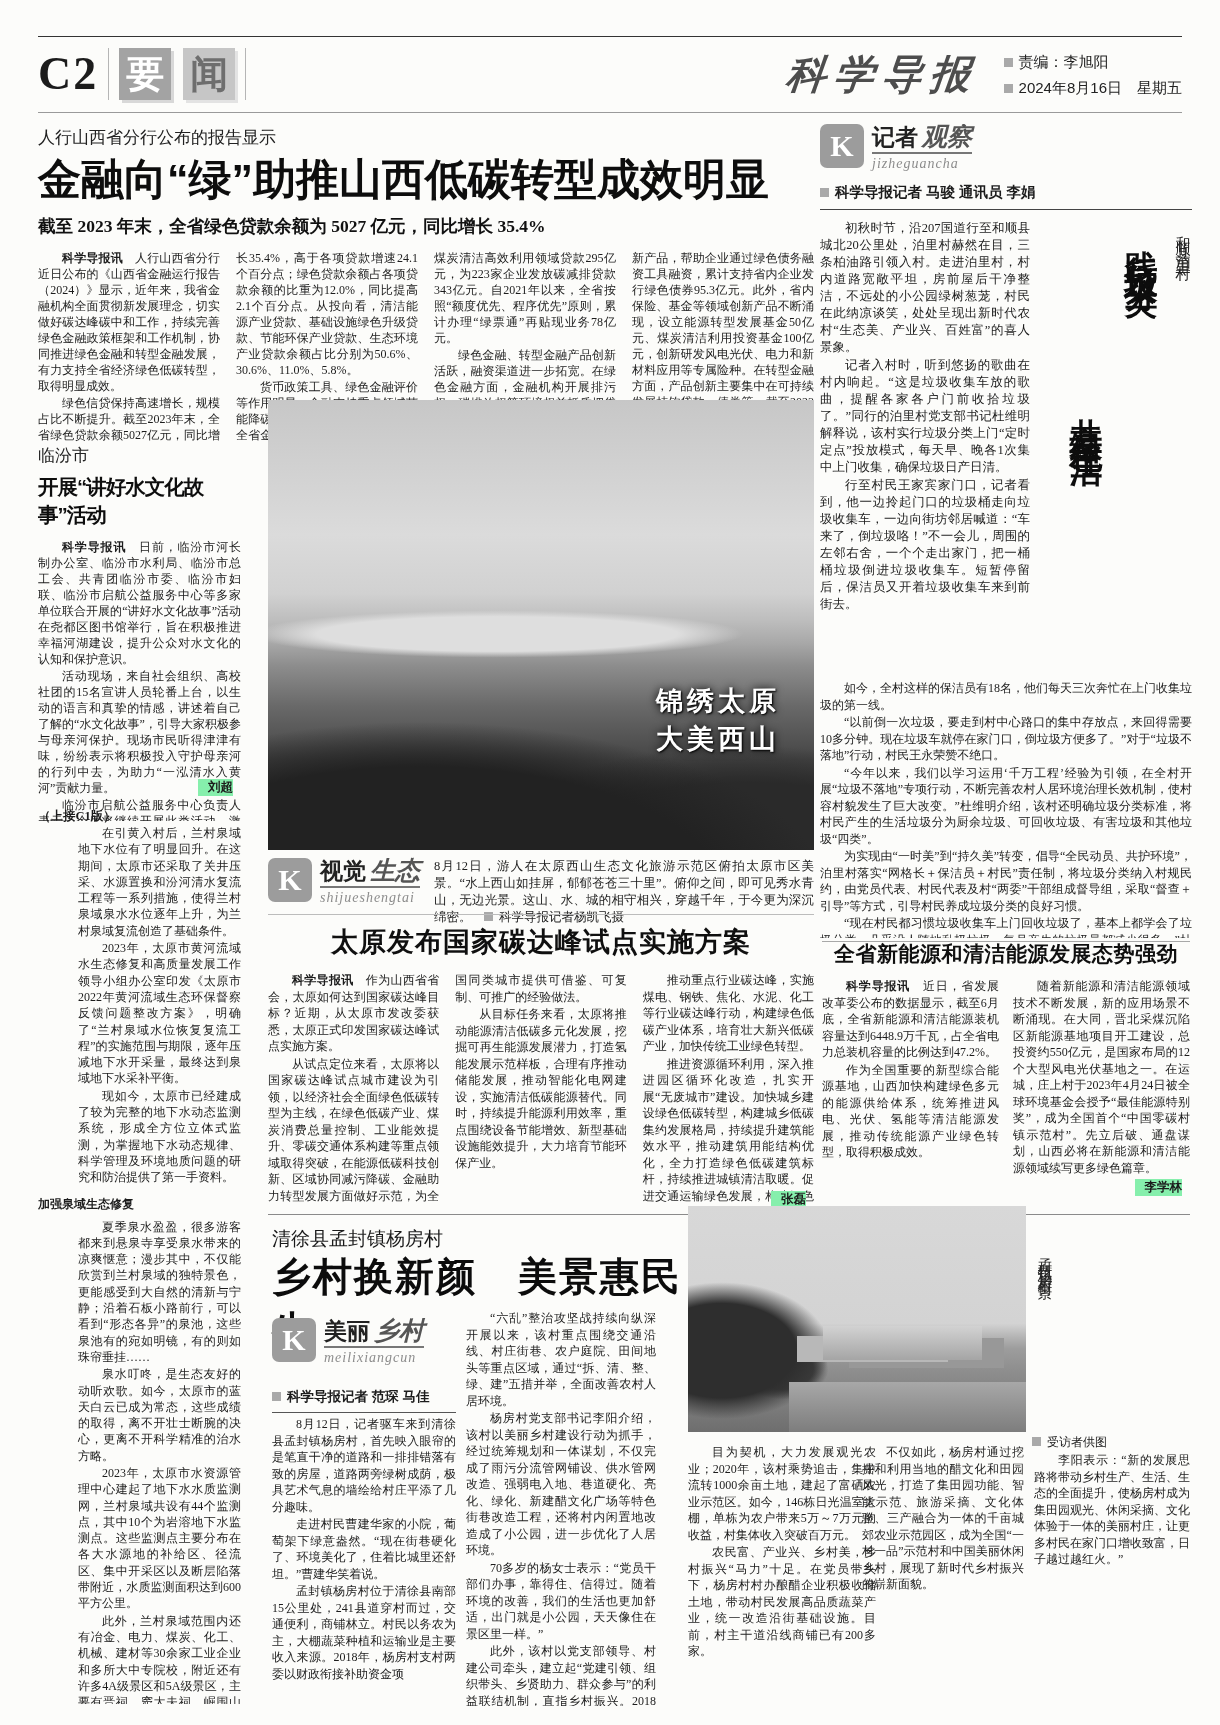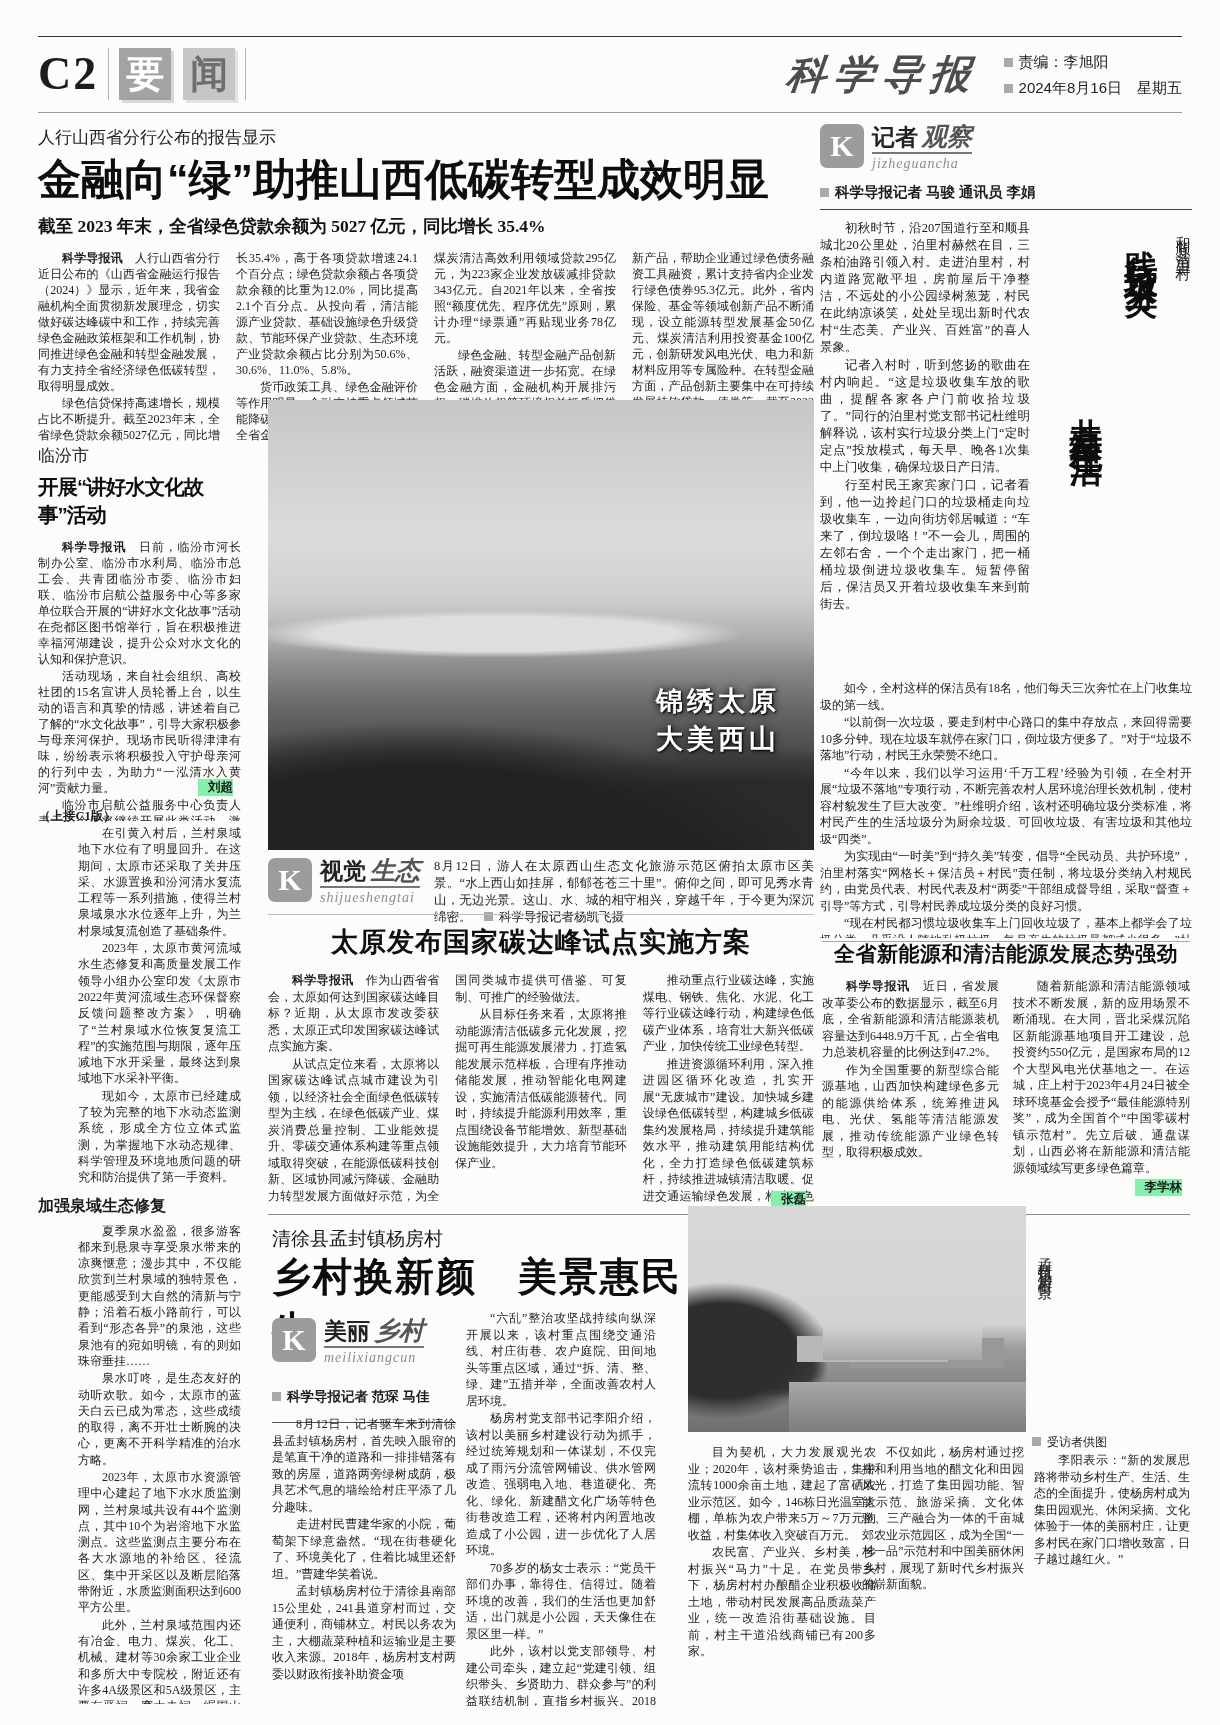--- a/index.html
+++ b/index.html
@@ -80,25 +80,25 @@
   .carbon-h{font-size:27px;letter-spacing:1px;}
   .energy-h{font-size:21px;letter-spacing:0.5px;}
   .carbon-body{margin-top:12px;height:232px;overflow:hidden;column-count:3;column-gap:16px;font-size:12px;line-height:16.5px;}
   .energy-body{margin-top:10px;height:212px;overflow:hidden;column-count:2;column-gap:14px;font-size:12px;line-height:16.5px;}
   
   .lf-kicker{font-family:"Liberation Sans",sans-serif;font-size:17px;color:#222;}
   .lf-head{font-family:"Liberation Sans",sans-serif;font-weight:900;font-size:20.5px;letter-spacing:-1px;margin-top:6px;color:#0d0d0d;}
   .lf-body{margin-top:10px;font-size:12px;line-height:16px;height:282px;overflow:hidden;}
   .cont-note{font-size:12.5px;font-weight:bold;}
   .cont-body{font-size:12px;line-height:16.3px;margin-left:40px;}
-  .cont-sub{font-family:"Liberation Sans",sans-serif;font-weight:900;font-size:16px;margin:10px 0 6px 0;text-indent:0;}
+  .cont-sub{font-family:"Liberation Sans",sans-serif;font-weight:900;font-size:12px;margin:10px 0 6px 0;text-indent:0;}
   
   .vil-kicker{font-family:"Liberation Sans",sans-serif;font-size:19px;color:#1a1a1a;}
   .vil-head{font-family:"Liberation Sans",sans-serif;font-weight:900;font-size:39px;letter-spacing:2px;color:#0c0c0c;}
-  .vil-byline{font-family:"Liberation Sans",sans-serif;font-weight:bold;font-size:13.5px;padding-bottom:16px;border-bottom:1px solid #555;white-space:nowrap;}
+  .vil-byline{font-family:"Liberation Sans",sans-serif;font-weight:bold;font-size:13.5px;padding-bottom:6px;border-bottom:1px solid #555;white-space:nowrap;}
   .vil-col{font-size:12px;line-height:16.5px;overflow:hidden;}
   .vcap{writing-mode:vertical-rl;font-family:"Liberation Sans",sans-serif;font-size:14.5px;letter-spacing:4px;color:#222;line-height:22px;}
   .vcredit{font-family:"Liberation Sans",sans-serif;font-size:12px;white-space:nowrap;}
 </style>
 </head>
 <body>
 
 <div class="page">
 
   <div class="abs hline" style="left:38px;top:36px;width:1144px;background:#333;"></div>

